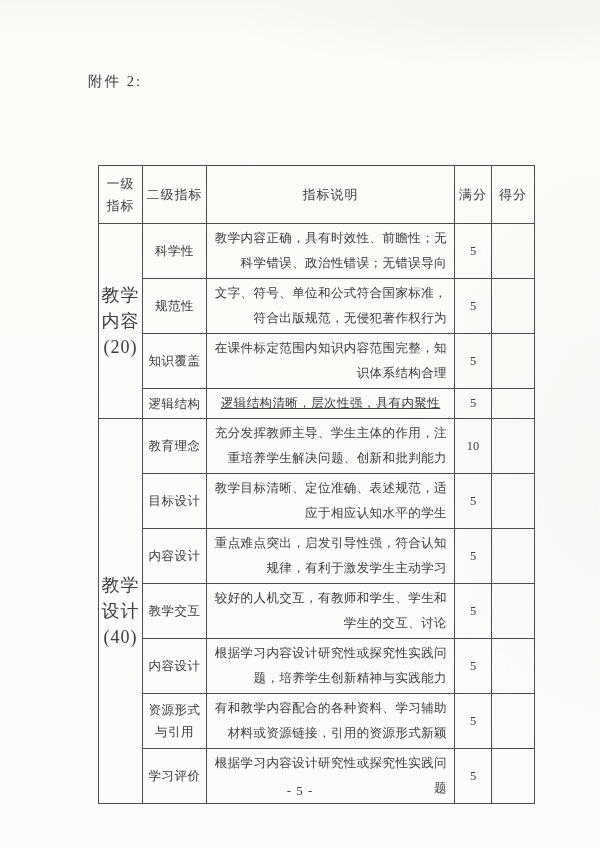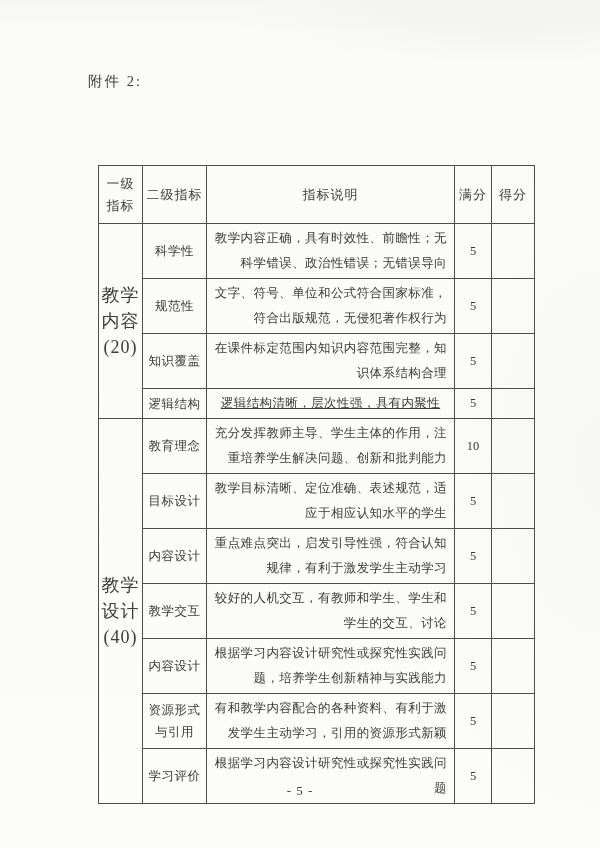--- a/index.html
+++ b/index.html
@@ -145,21 +145,21 @@
         <td class="score-cell"></td>
       </tr>
       <tr class="r-tall">
         <td class="indicator">内容设计</td>
         <td class="desc">根据学习内容设计研究性或探究性实践问题，培养学生创新精神与实践能力</td>
         <td class="fullscore">5</td>
         <td class="score-cell"></td>
       </tr>
       <tr class="r-tall">
         <td class="indicator">资源形式与引用</td>
-        <td class="desc">有和教学内容配合的各种资料、有利于激发学生主动学习，引用的资源形式新颖</td>
+        <td class="desc">有和教学内容配合的各种资料、学习辅助材料或资源链接，引用的资源形式新颖</td>
         <td class="fullscore">5</td>
         <td class="score-cell"></td>
       </tr>
       <tr class="r-short">
         <td class="indicator">学习评价</td>
         <td class="desc">根据学习内容设计研究性或探究性实践问题</td>
         <td class="fullscore">5</td>
         <td class="score-cell"></td>
       </tr>
     </tbody>

